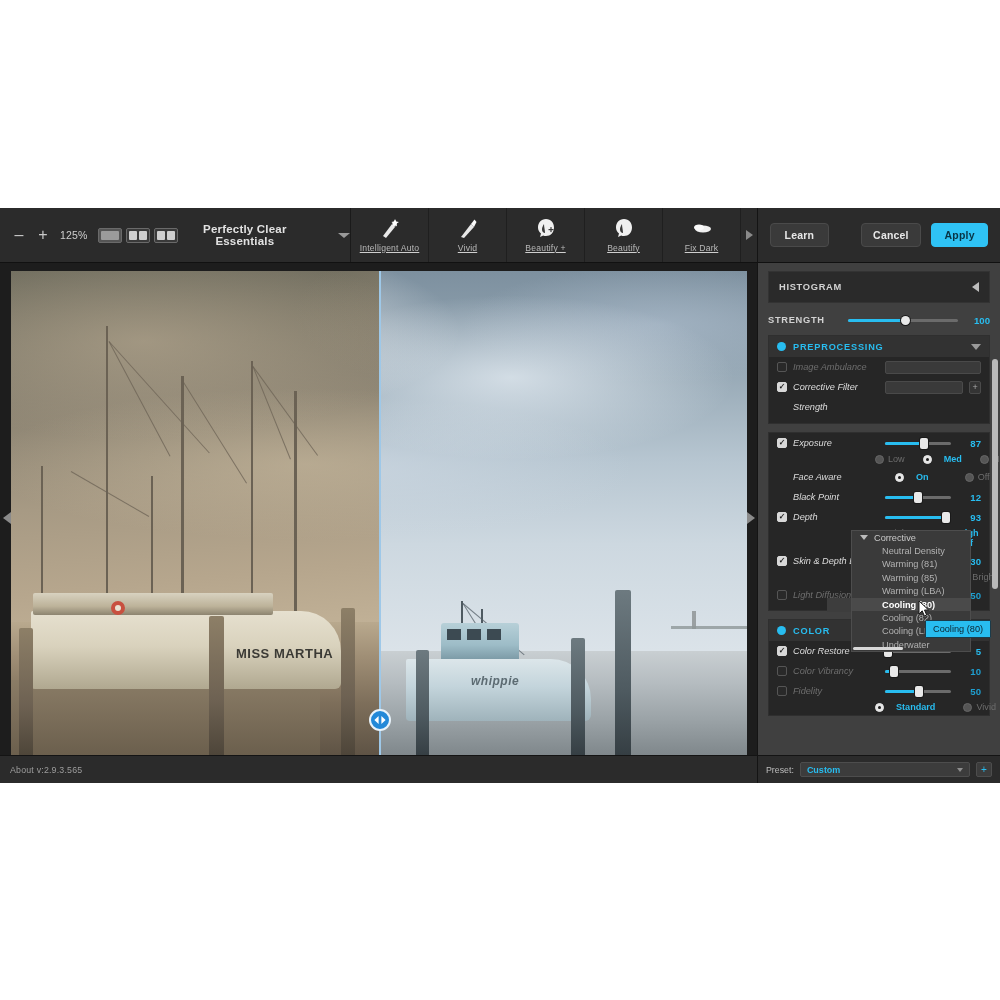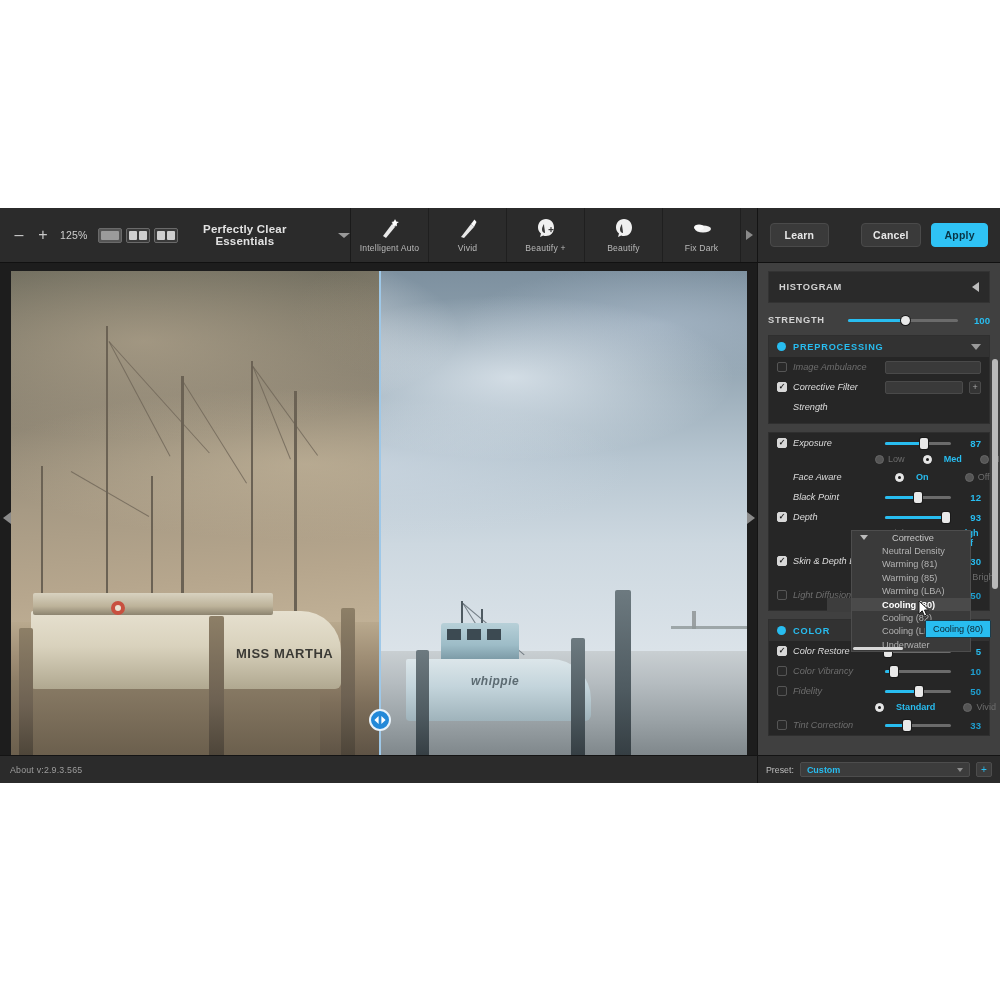--- a/index.html
+++ b/index.html
@@ -43,21 +43,21 @@
   .vm.single i { background:#9b9b9b; }
   .presetname {
     flex: 1; text-align:center; font-size: 11.5px; color:#e2e2e2;
     font-weight: 600; letter-spacing:.2px; padding-right: 0px;
     display:flex; align-items:center; justify-content:center; gap: 26px;
   }
   .caret-dn {
     width:0;height:0;border-left:6px solid transparent;border-right:6px solid transparent;
     border-top:5px solid #9a9a9a; cursor:pointer;
   }
-  .tools { display:flex; height:100%; border-left:1px solid #1a1a1a; }
+  .tools { display:flex; height:100%; border-left:1px solid #1a1a1a;text-decoration:underline; }
   .tool {
     width: 78px; height:100%; display:flex; flex-direction:column;
     align-items:center; justify-content:center; gap:5px;
     border-right:1px solid #1f1f1f; cursor:pointer;
   }
   .tool .tlabel { font-size: 8.6px; color:#b9b9b9; letter-spacing:.2px; white-space:nowrap;}
   .tool svg { display:block; }
   .tool-arrow {
     width: 16px; display:flex; align-items:center; justify-content:center;
     cursor:pointer;
@@ -246,21 +246,21 @@
     background:#3a3a3a; border:1px solid #4d4d4d; z-index: 40; overflow:hidden;
   }
   #dropdown-scrollbar {
     position:absolute; left:851px; top:438px; width:120px; height:6px; z-index:41;
   }
   #dropdown-scrollbar .thumb { position:absolute; left:2px; top:1px; width:50px; height:3px; background:#d8d8d8; border-radius:2px;}
   .dd-item {
     height: 13.4px; display:flex; align-items:center; font-size:9.2px; color:#b2b2b2;
     padding-left: 30px; cursor:pointer; white-space:nowrap;
   }
-  .dd-item.header { padding-left: 8px; color:#c9c9c9; gap:24px; }
+  .dd-item.header { padding-left: 8px; color:#c9c9c9; gap:6px; }
   .dd-item.hover { background:#4a4a4a; color:#ffffff; font-weight:700; }
   .dd-chev { width:0;height:0;border-left:4px solid transparent;border-right:4px solid transparent;border-top:5px solid #bbb; }
   #dd-hover-strip {
     position:absolute; left:827px; top: 390px; width: 24px; height:14px; background:#3d3d3d; z-index:39;
   }
   #tooltip {
     position:absolute; left: 925px; top: 412px; padding: 3px 7px; background:#28bdf0;
     color:#0c2430; font-size:9.2px; border:1px solid #1b3b4a; z-index: 45; white-space:nowrap;
     border-radius:1px;
   }
@@ -645,30 +645,20 @@
         <span class="radio">
             <span class="rdot sel"></span>
             <span class="rtext sel">Standard</span>
           </span>
         <span class="radio" style="margin-left:22px">
             <span class="rdot"></span>
             <span class="rtext">Vivid</span>
           </span>
       </div>
 
-      <div class="row">
-        <span class="cbox dim"></span>
-        <span class="rlabel dim">Tint Correction</span>
-        <span class="slider">
-          <span class="strack"></span>
-            <span class="sfill" style="width:34%"></span>
-            <span class="sknob sq" style="left:34%"></span>
-        </span>
-        <span class="sval dim">33</span>
-      </div>
     </div>
 
     <div id="panel-scroll"></div>
   </div>
 
   <div id="presetbar">
     <span id="preset-label">Preset:</span>
     <span id="preset-select">
       <span id="preset-value">Custom</span>
       <span class="caret-tiny"></span>

